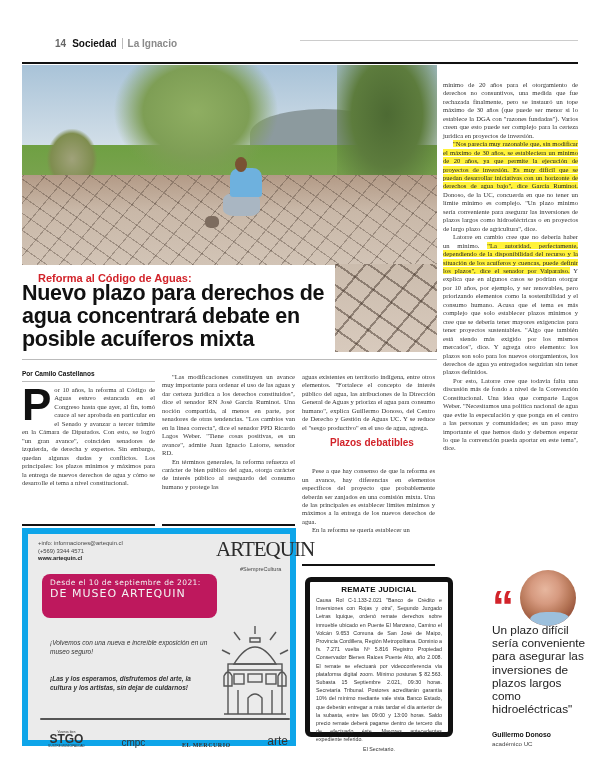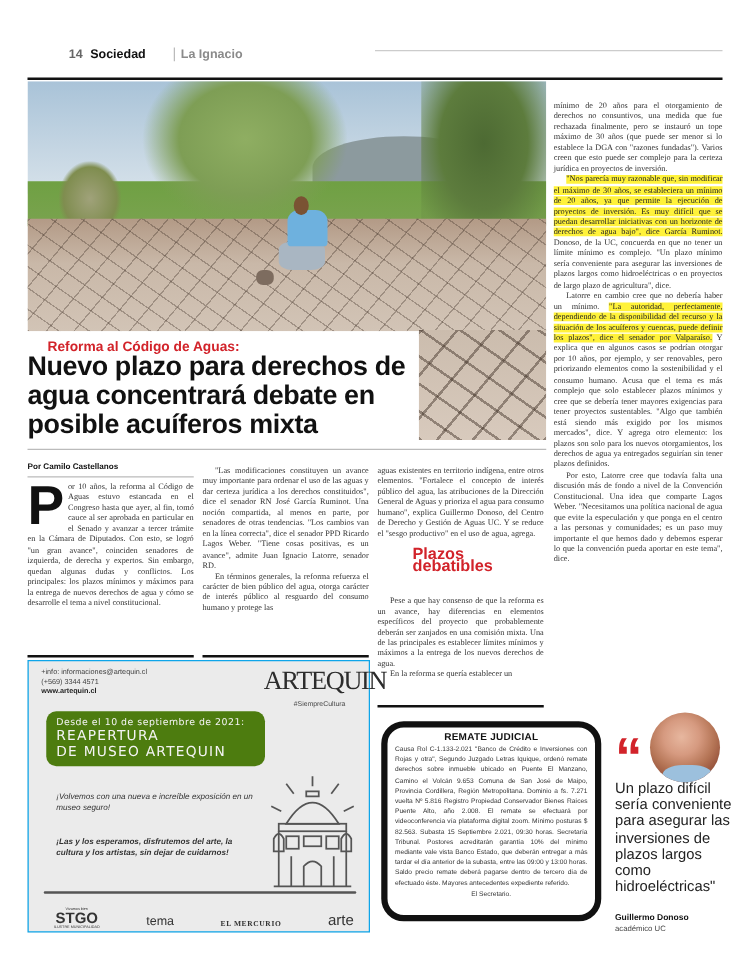--- a/index.html
+++ b/index.html
@@ -1,21 +1,21 @@
 <!DOCTYPE html>
 <html><head>
 <meta charset="utf-8">
 <style>
   * { box-sizing: border-box; margin: 0; padding: 0; }
   html, body { width: 600px; height: 778px; background: #ffffff; overflow: hidden; }
   body { position: relative; font-family: "Liberation Serif", serif; color: #222; }
 
   .header { position: absolute; left: 22px; top: 38px; width: 556px; height: 22px; display: flex; align-items: baseline; font-family: Liberation Sans, sans-serif; font-size: 10px; margin-left: 33px; }
   .header .page-num { color: #666; font-weight: bold; margin-right: 6px; }
-  .header .section { color: #111; font-weight: bold; margin-right: 5px; padding-right: 22px; border-right: 1px solid #bbb; }
+  .header .section { color: #111; font-weight: bold; margin-right: 5px; padding-right: 5px; border-right: 1px solid #bbb; }
   .header .paper { color: #8a8a8a; font-weight: bold; margin-right: 4px; }
   .header .date { color: #444; }
   .rule-top-thin { position: absolute; left: 300px; top: 40px; width: 278px; height: 1px; background: #ccc; }
   .rule-top { position: absolute; left: 22px; top: 62px; width: 556px; height: 2px; background: #111; }
 
   .photo { position: absolute; left: 22px; top: 65px; width: 415px; height: 200px; overflow: hidden; }
   .photo-ext { position: absolute; left: 335px; top: 264px; width: 102px; height: 88px; overflow: hidden; }
   .sky { position: absolute; left: 0; top: 0; width: 100%; height: 45%; background: linear-gradient(#a9c3d8, #d7e2ea); }
   .hills { position: absolute; left: 55%; top: 22%; width: 35%; height: 25%; background: #8c9a9e; border-radius: 60% 60% 0 0; }
   .trees { position: absolute; left: 22%; top: 0; width: 40%; height: 58%; background: radial-gradient(ellipse at 50% 40%, #8fae62 0%, #7e9e55 45%, rgba(126,158,85,0) 70%); }
@@ -46,49 +46,49 @@
   .byline-rule { position: absolute; left: 22px; top: 381px; width: 133px; height: 1px; background: #bbb; }
 
   .col { position: absolute; font-size: 6.6px; line-height: 8.45px; text-align: justify; color: #333; hyphens: auto; }
   .col p { text-indent: 10px; }
   .col p.noindent { text-indent: 0; }
   .c1 { left: 22px; top: 386px; width: 133px; }
   .c2 { left: 162px; top: 373px; width: 133px; }
   .c3 { left: 302px; top: 373px; width: 133px; }
   .c4 { left: 443px; top: 81px; width: 135px; }
   .dropcap { float: left; font-family: "Liberation Sans", sans-serif; font-weight: bold; font-size: 44px; line-height: 36px; margin: 1px 3px 0 0; color: #111; }
-  .subhead { font-family: "Liberation Sans", sans-serif; font-weight: bold; font-size: 13px; color: #d2232a; margin: 6px 0 19px; line-height: 10px; padding-left: 28px; }
+  .subhead { font-family: "Liberation Sans", sans-serif; font-weight: bold; font-size: 10px; color: #d2232a; margin: 6px 0 19px; line-height: 10px; padding-left: 28px; }
   mark { background: #fff23a; color: #222; }
 
   .rule-c1 { position: absolute; left: 22px; top: 524px; width: 133px; height: 2px; background: #111; }
   .rule-c2 { position: absolute; left: 162px; top: 524px; width: 133px; height: 2px; background: #111; }
   .rule-c3 { position: absolute; left: 302px; top: 564px; width: 133px; height: 2px; background: #111; }
 
   
-  .ad { position: absolute; left: 22px; top: 528px; width: 274px; height: 218px; background: #ebebeb; border: 1px solid #0ea5e9; }
+  .ad { position: absolute; left: 22px; top: 528px; width: 274px; height: 218px; background: #ebebeb; border: 6px solid #0ea5e9; }
   .ad-contact { position: absolute; left: 10px; top: 6px; font-family: "Liberation Sans", sans-serif; font-size: 5.8px; line-height: 7.5px; color: #444; }
   .ad-contact .web { font-weight: bold; color: #222; }
   .ad-logo { position: absolute; left: 188px; top: 3px; font-family: "Liberation Serif", serif; font-size: 21px; color: #2c2c2c; letter-spacing: -1px; }
   .ad-tag { position: absolute; left: 212px; top: 32px; font-family: "Liberation Sans", sans-serif; font-size: 5.5px; color: #444; }
-  .ad-banner { position: absolute; left: 14px; top: 40px; width: 175px; height: 44px; background: #4d7c0f; border-radius: 8px; color: #f4f4f4; font-family: "DejaVu Sans", sans-serif; padding: 4px 8px; }
+  .ad-banner { position: absolute; left: 14px; top: 40px; width: 175px; height: 44px; background: #be185d; border-radius: 8px; color: #f4f4f4; font-family: "DejaVu Sans", sans-serif; padding: 4px 8px; }
   .ad-banner .l1 { font-size: 7.5px; letter-spacing: 0.4px; }
   .ad-banner .l2 { font-size: 11px; letter-spacing: 1px; line-height: 12px; margin-top: 1px; }
   .ad-text1 { position: absolute; left: 22px; top: 104px; font-family: "Liberation Sans", sans-serif; font-style: italic; font-size: 6.5px; line-height: 9px; color: #333; width: 160px; }
   .ad-text2 { position: absolute; left: 22px; top: 140px; font-family: "Liberation Sans", sans-serif; font-style: italic; font-weight: bold; font-size: 6.5px; line-height: 9px; color: #333; width: 160px; }
   .ad-museum { position: absolute; left: 192px; top: 86px; width: 70px; height: 96px; }
   .ad-divider { position: absolute; left: 12px; top: 184px; width: 250px; height: 2px; background: #555; border-radius: 2px; }
   .ad-sponsors { position: absolute; left: 20px; top: 190px; width: 240px; height: 24px; display: flex; align-items: flex-end; justify-content: space-between; color: #333; }
   .sp-stgo { font-family: "Liberation Sans", sans-serif; font-weight: bold; font-size: 12px; text-align: center; line-height: 10px; }
   .sp-stgo small { display: block; font-size: 3px; font-weight: normal; line-height: 4px; }
   .sp-cmpc { font-family: "Liberation Sans", sans-serif; font-size: 10px; }
   .sp-merc { font-family: "Liberation Serif", serif; font-size: 6px; font-weight: bold; letter-spacing: 0.5px; }
   .sp-enel { font-family: "Liberation Sans", sans-serif; font-size: 12px; }
 
   
-  .remate { position: absolute; left: 305px; top: 577px; width: 176px; height: 160px; border: 5px solid #111; border-radius: 18px; background: #fff; padding: 2px 6px; }
+  .remate { position: absolute; left: 305px; top: 577px; width: 148px; height: 160px; border: 5px solid #111; border-radius: 6px; background: #fff; padding: 2px 6px; }
   .remate-title { text-align: center; font-family: "Liberation Sans", sans-serif; font-weight: bold; font-size: 8px; color: #111; margin: 1px 0 2px; letter-spacing: 0.2px; }
   .remate-body { font-family: "Liberation Sans", sans-serif; font-size: 5.3px; line-height: 8.2px; text-align: justify; color: #333; }
   .remate-sign { text-align: center; font-family: "Liberation Sans", sans-serif; font-size: 5.3px; color: #333; margin-top: 2px; }
 
   
   .quote-photo { position: absolute; left: 520px; top: 570px; width: 56px; height: 56px; border-radius: 50%; overflow: hidden; background: radial-gradient(circle at 45% 35%, #e7b79f 0%, #d69a80 30%, #b57556 55%, #8f4a35 80%); }
   .quote-photo .shirt { position: absolute; left: 10px; top: 42px; width: 40px; height: 20px; background: #9cc0dd; border-radius: 40% 40% 0 0; }
   .quote-mark { position: absolute; left: 492px; top: 585px; font-family: "Liberation Sans", sans-serif; font-weight: bold; font-size: 44px; color: #d2232a; line-height: 44px; }
   .quote-text { position: absolute; left: 492px; top: 624px; width: 100px; font-family: "Liberation Sans", sans-serif; font-size: 11.8px; line-height: 13.2px; color: #222; }
   .quote-name { position: absolute; left: 492px; top: 731px; font-family: "Liberation Sans", sans-serif; font-weight: bold; font-size: 6.8px; color: #111; }
@@ -161,21 +161,20 @@
 <div class="ad">
   <div class="ad-contact">
     <div>+info: informaciones@artequin.cl</div>
     <div>(+569) 3344 4571</div>
     <div class="web">www.artequin.cl</div>
   </div>
   <div class="ad-logo">ARTEQUIN</div>
   <div class="ad-tag">#SiempreCultura</div>
   <div class="ad-banner">
     <div class="l1">Desde el 10 de septiembre de 2021:</div>
-    <div class="l2">REAPERTURA</div>
     <div class="l2">DE MUSEO ARTEQUIN</div>
   </div>
   <div class="ad-text1">¡Volvemos con una nueva e increíble exposición en un museo seguro!</div>
   <div class="ad-text2">¡Las y los esperamos, disfrutemos del arte, la cultura y los artistas, sin dejar de cuidarnos!</div>
   <svg class="ad-museum" viewBox="0 0 70 96" fill="none" stroke="#555" stroke-width="1.4">
     <path d="M35 14 L35 6"></path>
       <path d="M20 20 L14 12"></path>
       <path d="M50 20 L56 12"></path>
       <path d="M10 34 L2 30"></path>
       <path d="M60 34 L68 30"></path>
@@ -192,21 +191,21 @@
     <path d="M28 94 L28 78 Q35 70 42 78 L42 94"></path>
     <path d="M4 94 L66 94"></path>
   </svg>
   <div class="ad-divider"></div>
   <div class="ad-sponsors">
     <div class="sp-stgo">
       <small>Vivamos bien</small>
       <span>STGO</span>
       <small>ILUSTRE MUNICIPALIDAD</small>
     </div>
-    <div class="sp-cmpc">tema</div>
+    <div class="sp-cmpc">cmpc</div>
     <div class="sp-merc">EL MERCURIO</div>
     <div class="sp-enel">arte</div>
   </div>
 </div>
 
 <div class="remate">
   <div class="remate-title">REMATE JUDICIAL</div>
   <div class="remate-body">Causa Rol C-1.133-2.021 "Banco de Crédito e Inversiones con Rojas y otra", Segundo Juzgado Letras Iquique, ordenó remate derechos sobre inmueble ubicado en Puente El Manzano, Camino el Volcán 9.653 Comuna de San José de Maipo, Provincia Cordillera, Región Metropolitana. Dominio a fs. 7.271 vuelta Nº 5.816 Registro Propiedad Conservador Bienes Raíces Puente Alto, año 2.008. El remate se efectuará por videoconferencia vía plataforma digital zoom. Mínimo posturas $ 82.563. Subasta 15 Septiembre 2.021, 09:30 horas. Secretaría Tribunal. Postores acreditarán garantía 10% del mínimo mediante vale vista Banco Estado, que deberán entregar a más tardar el día anterior de la subasta, entre las 09:00 y 13:00 horas. Saldo precio remate deberá pagarse dentro de tercero día de efectuado éste. Mayores antecedentes expediente referido.</div>
   <div class="remate-sign">El Secretario.</div>
 </div>

